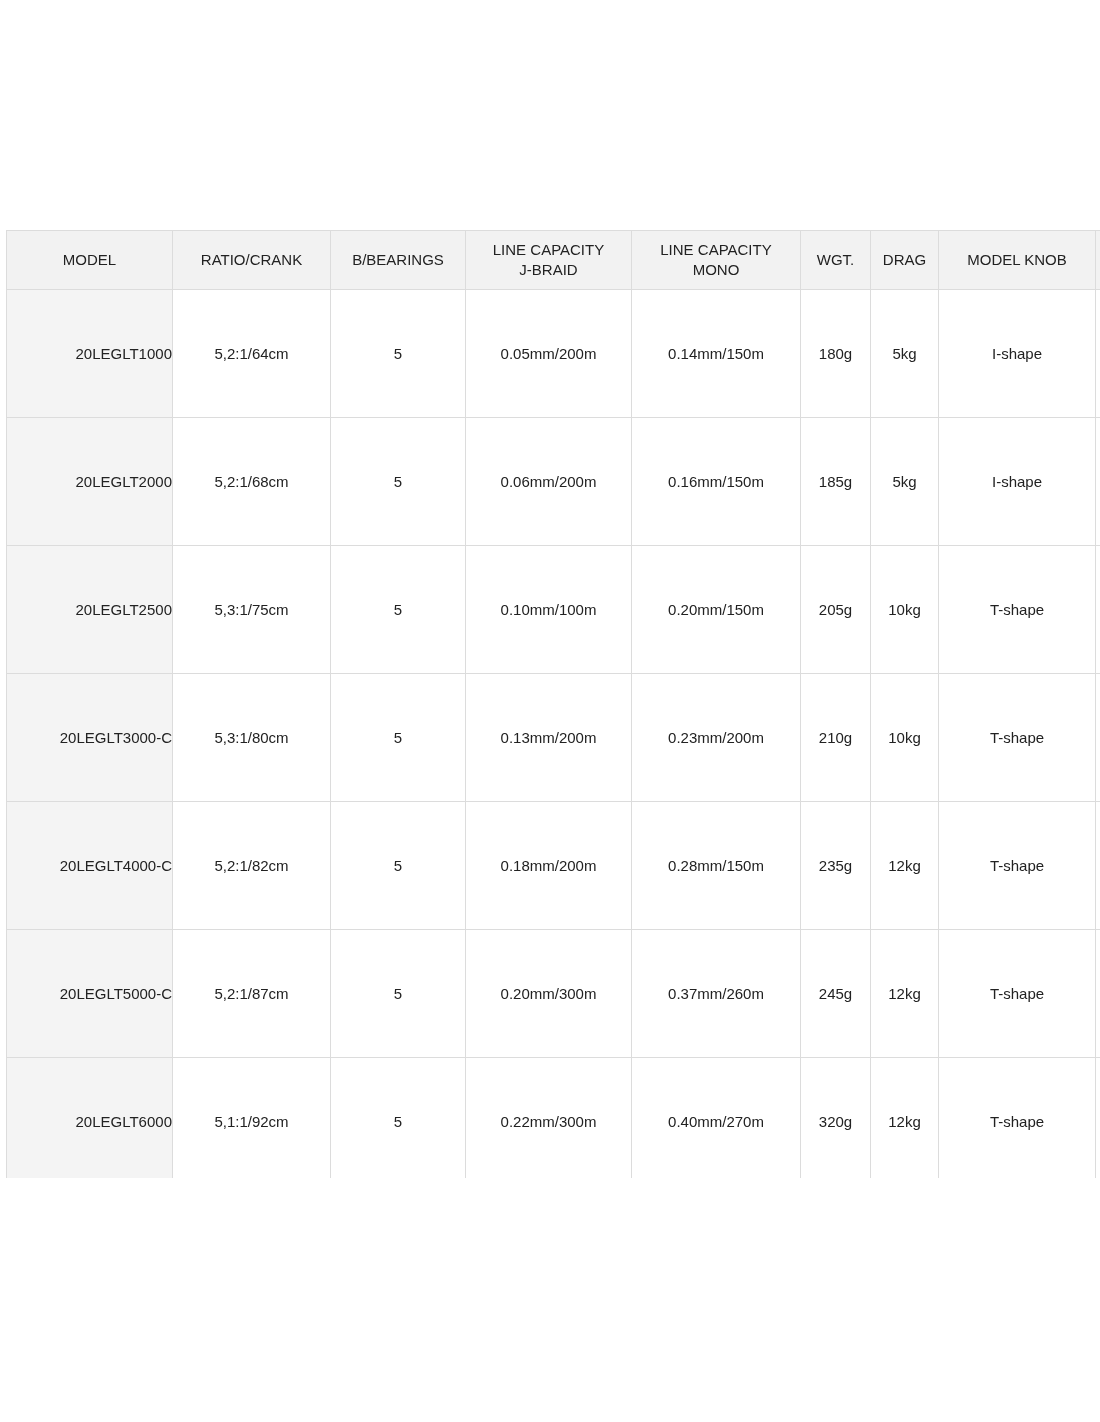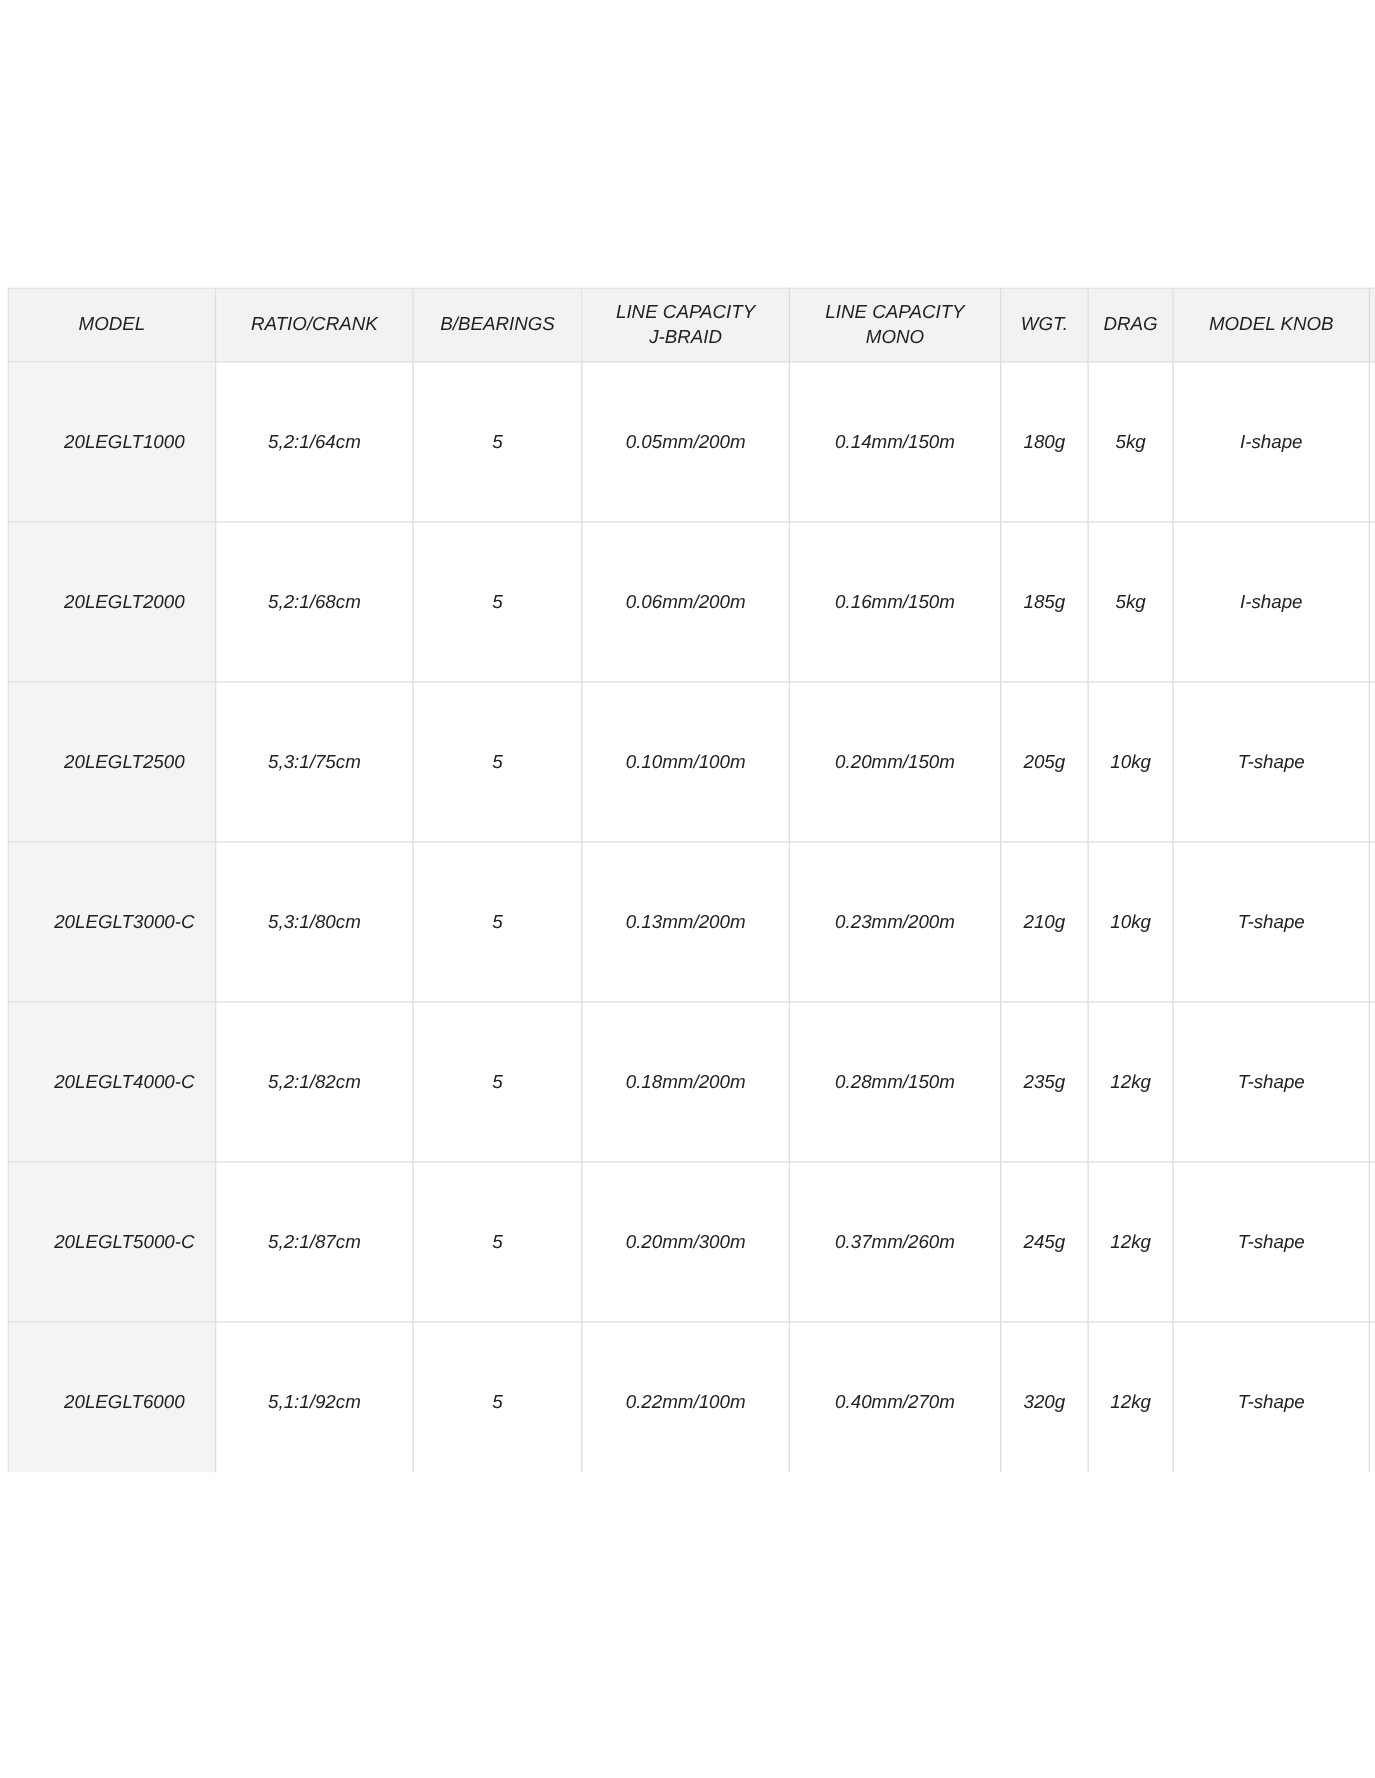--- a/index.html
+++ b/index.html
@@ -15,21 +15,20 @@
     padding: 0;
     background: var(--page-bg);
     font-family: "Liberation Sans", "DejaVu Sans", sans-serif;
   }
   .page {
     position: relative;
     width: 1100px;
     height: 1178px;
     background: var(--page-bg);
     overflow: hidden;
-    font-style: italic;
   }
   .table-wrap {
     position: absolute;
     left: 6px;
     top: 230px;
     width: 1094px;
     overflow: hidden;
   }
   table.spec-table {
     border-collapse: collapse;
@@ -52,21 +51,21 @@
     font-weight: normal;
     white-space: pre-line;
     line-height: 20px;
   }
   .spec-table tbody td {
     height: 128px;
     background: #ffffff;
   }
   .spec-table tbody td.model-cell {
     background: var(--label-col-bg);
-    text-align: center;
+    text-align: right;
     padding-left: 20px;
   }
   
   col.c-model  { width: 166px; }
   col.c-ratio  { width: 158px; }
   col.c-bear   { width: 135px; }
   col.c-jbraid { width: 166px; }
   col.c-mono   { width: 169px; }
   col.c-wgt    { width: 70px; }
   col.c-drag   { width: 68px; }
@@ -169,21 +168,21 @@
           <td>0.37mm/260m</td>
           <td>245g</td>
           <td>12kg</td>
           <td>T-shape</td>
           <td></td>
         </tr>
         <tr>
           <td class="model-cell">20LEGLT6000</td>
           <td>5,1:1/92cm</td>
           <td>5</td>
-          <td>0.22mm/100m</td>
+          <td>0.22mm/300m</td>
           <td>0.40mm/270m</td>
           <td>320g</td>
           <td>12kg</td>
           <td>T-shape</td>
           <td></td>
         </tr>
       </tbody>
     </table>
   </div>
 </div>

